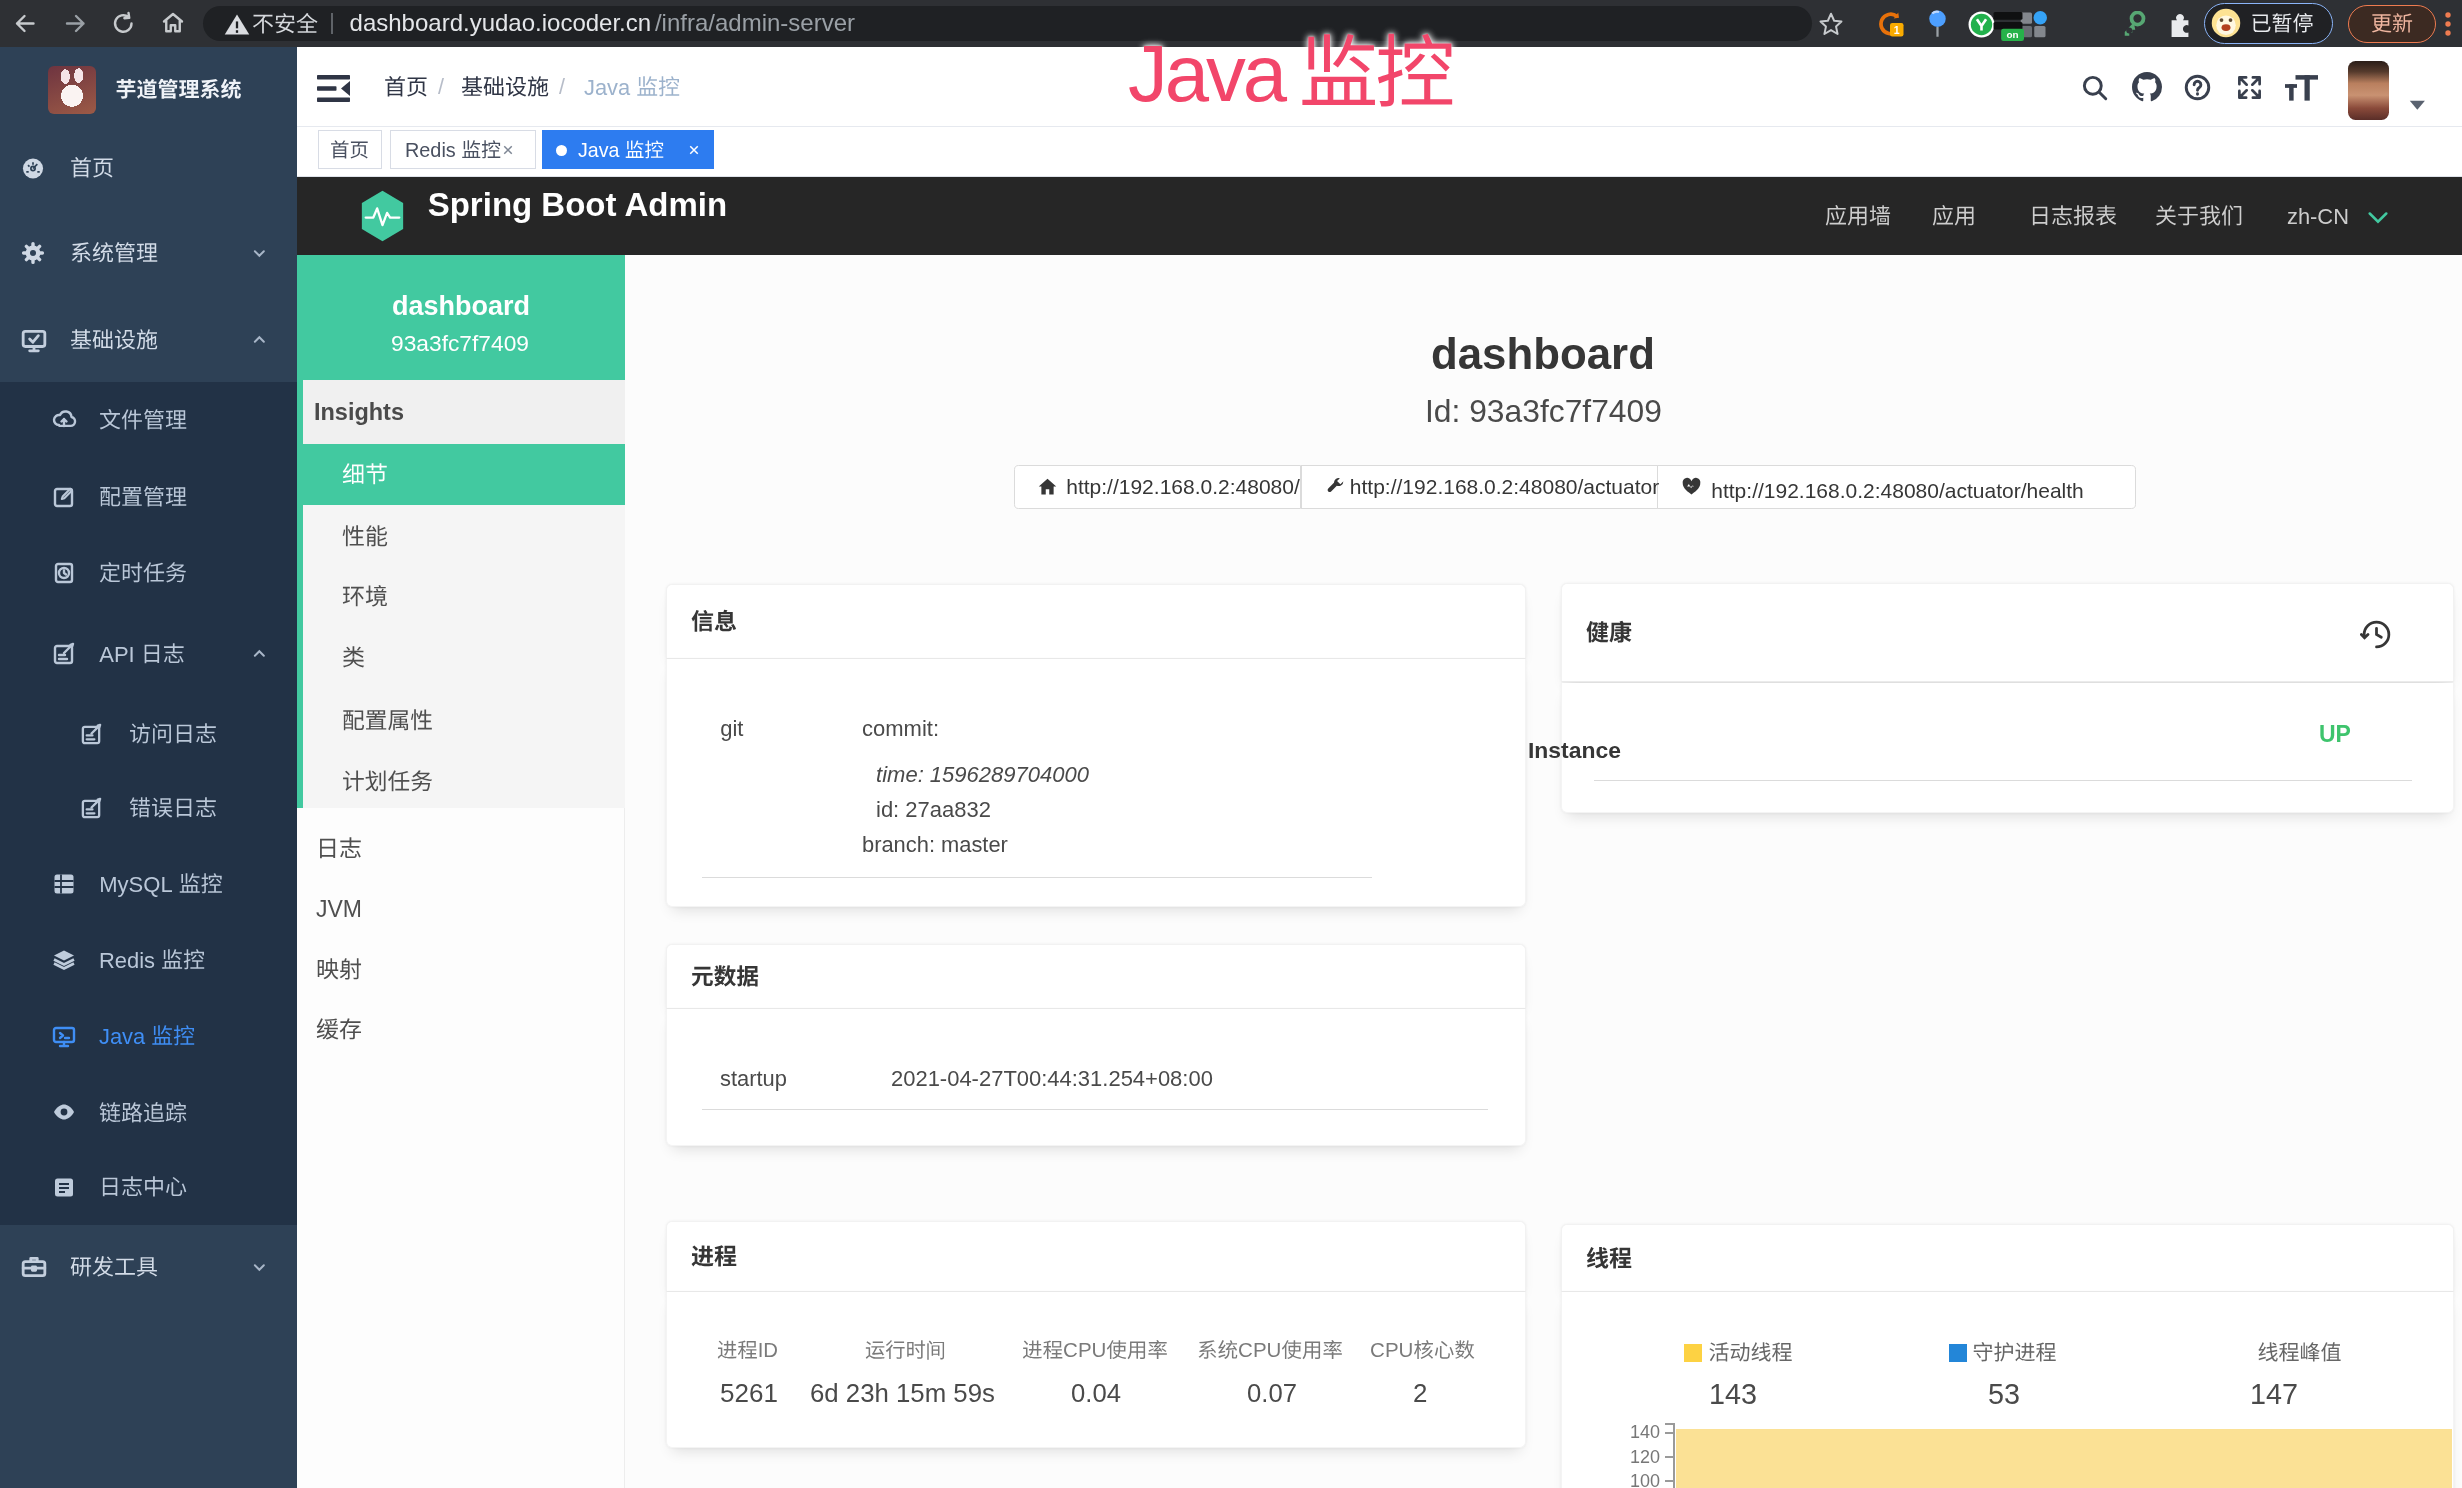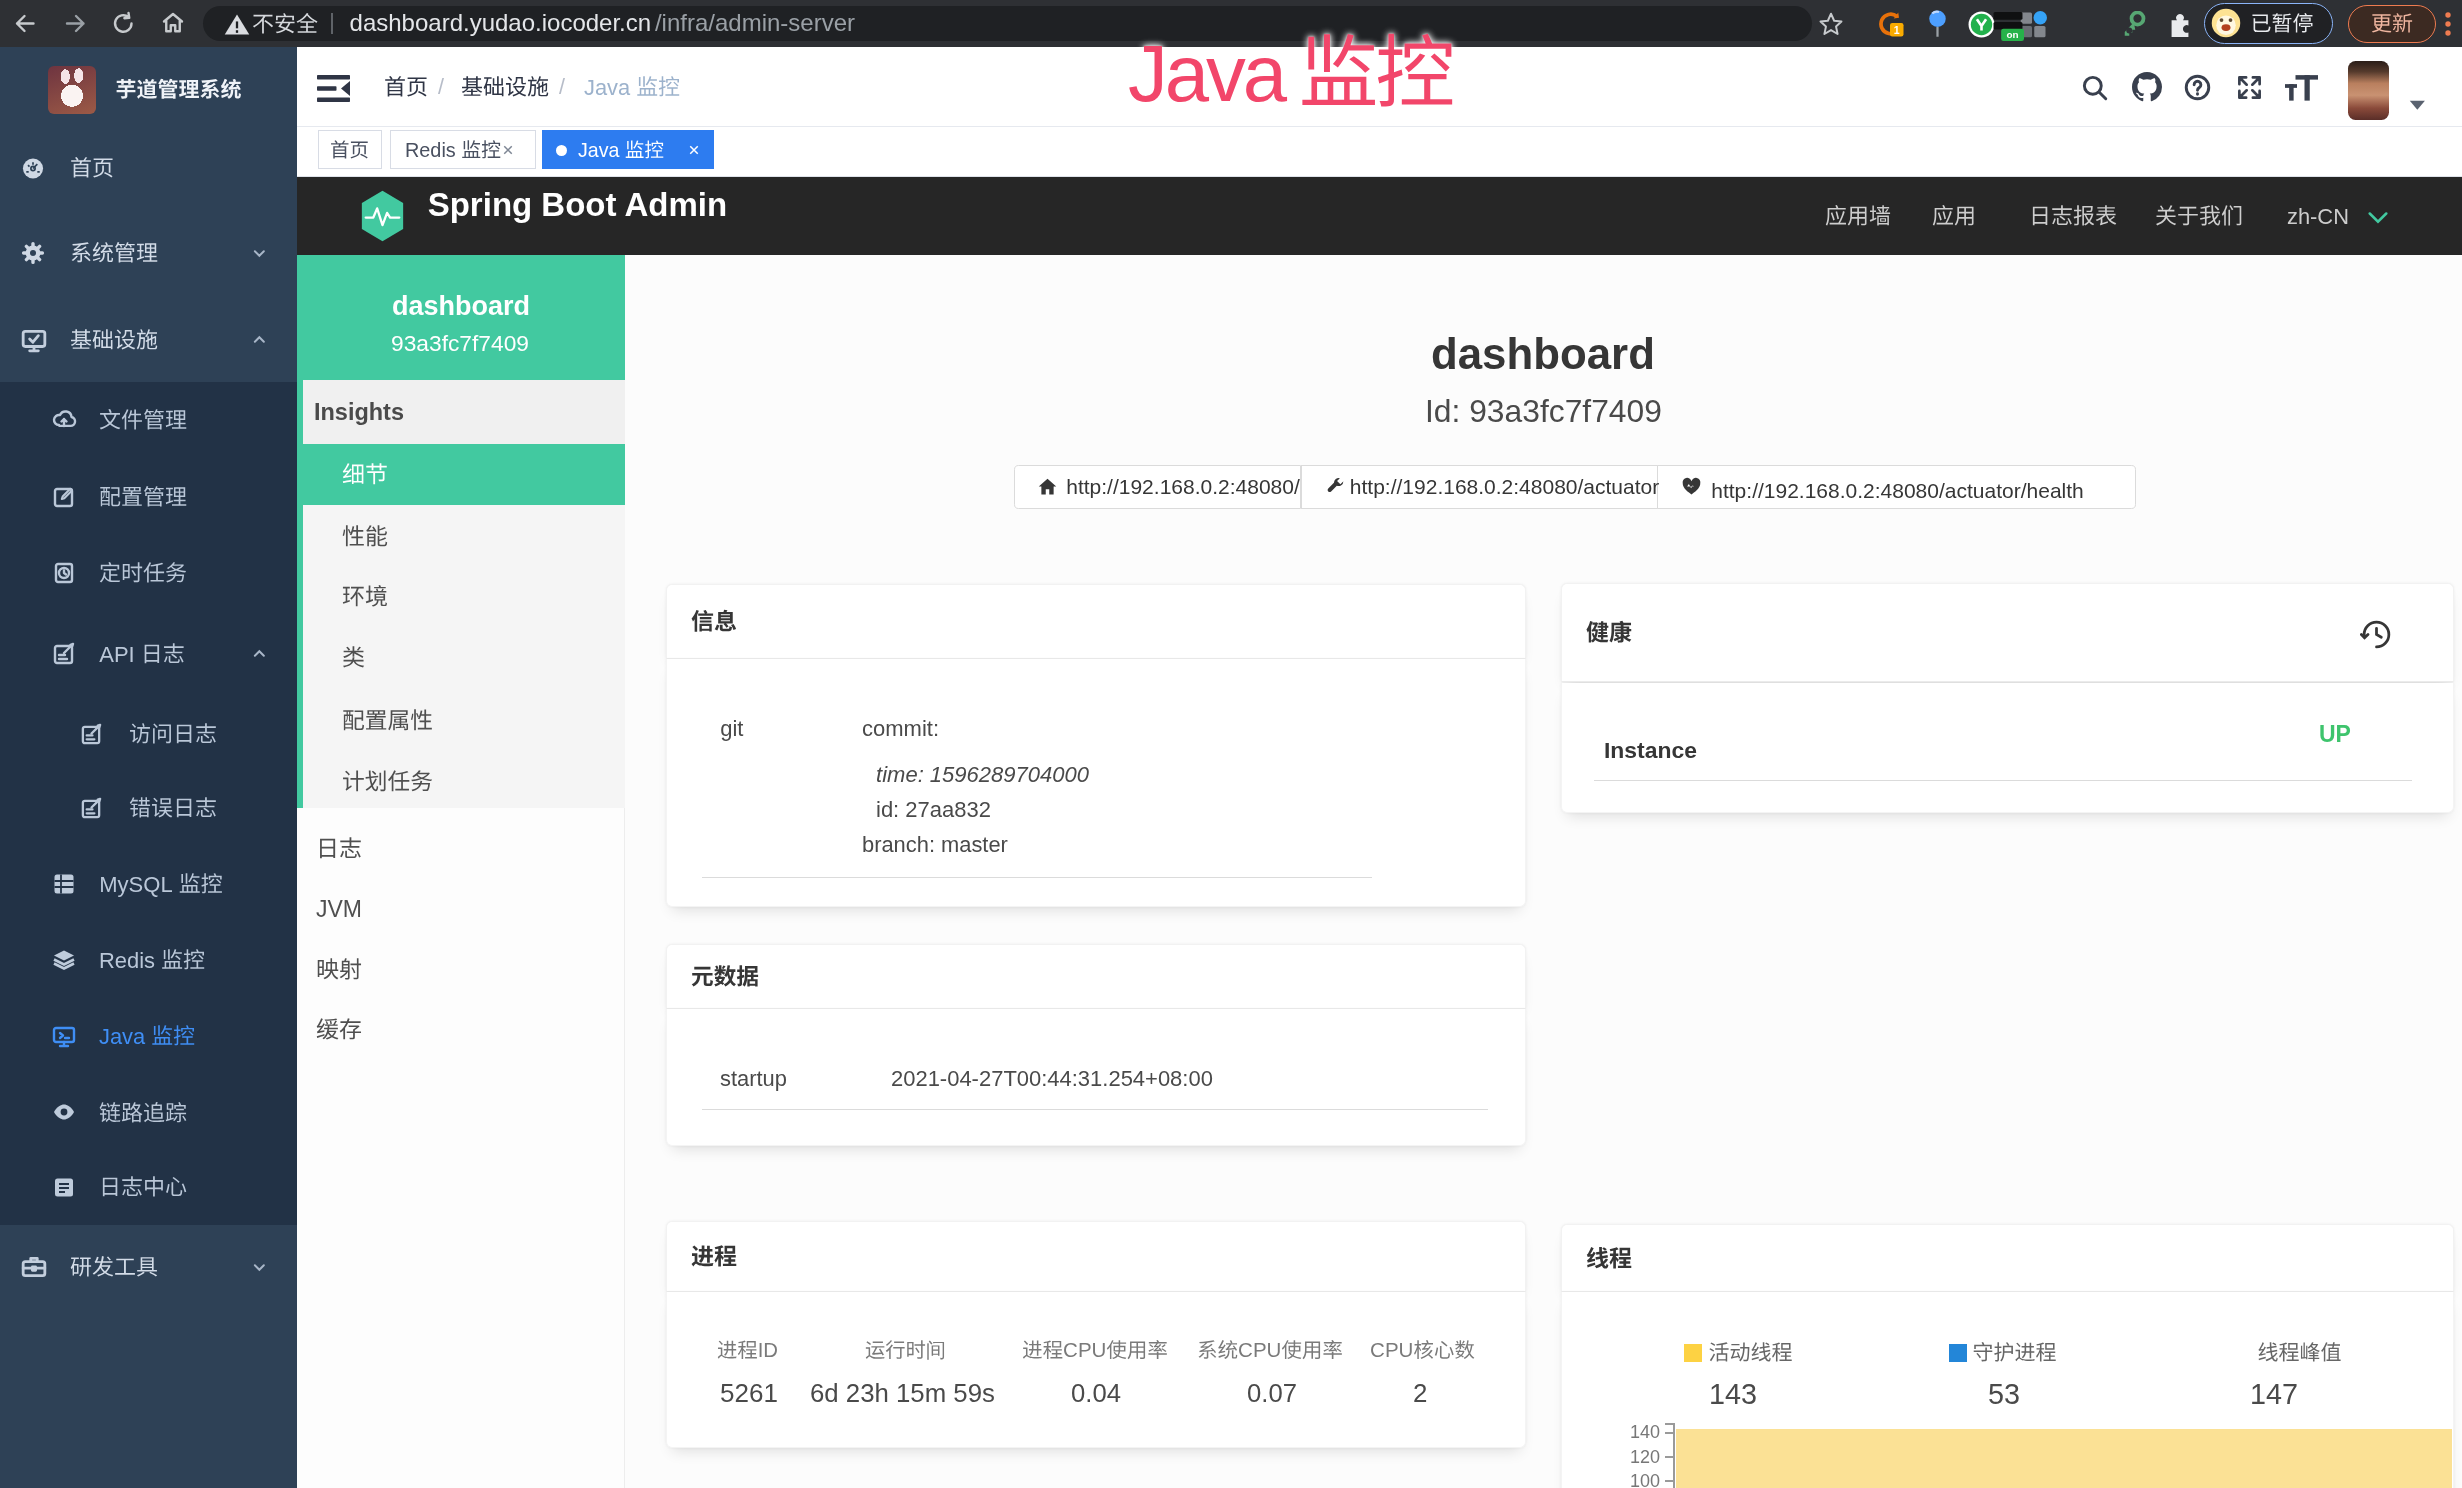--- a/index.html
+++ b/index.html
@@ -897,21 +897,21 @@
           <use href="#gb5EB7" transform="translate(30.0 25.5) scale(0.03000 -0.03000)"></use>
         </g>
       </svg>
     </div>
 <div style="position:absolute;left:2360px;top:618px"><svg width="33" height="33" viewBox="0 0 24 24" xmlns="http://www.w3.org/2000/svg">
         <g stroke="#363636" stroke-width="2" fill="none" stroke-linecap="round">
           <path d="M12 21 a9 9 0 1 0 -9-9 c0 1 .1 1.6.3 2.4 M1 12 l2.3 2.4 L5.8 12"></path>
           <path d="M12 7.5 V12 l3.5 2"></path>
         </g>
       </svg></div>
-<div style="position:absolute;left:1604px;top:738px;text-align:center;">
+<div style="position:absolute;left:1528px;top:738px;text-align:center;">
       <svg width="93" height="23" viewBox="0 0 121.7 30" style="overflow:visible;display:block" xmlns="http://www.w3.org/2000/svg">
         <g fill="#363636">
           <text x="0.0" y="25.5" font-family="Liberation Sans, sans-serif" font-size="30" font-weight="700">Instance</text>
         </g>
       </svg>
     </div>
 <div style="position:absolute;left:2319px;top:722px;">
       <svg width="32" height="23" viewBox="0 0 41.7 30" style="overflow:visible;display:block" xmlns="http://www.w3.org/2000/svg">
         <g fill="#3ec46d">
           <text x="0.0" y="25.5" font-family="Liberation Sans, sans-serif" font-size="30" font-weight="700">UP</text>

